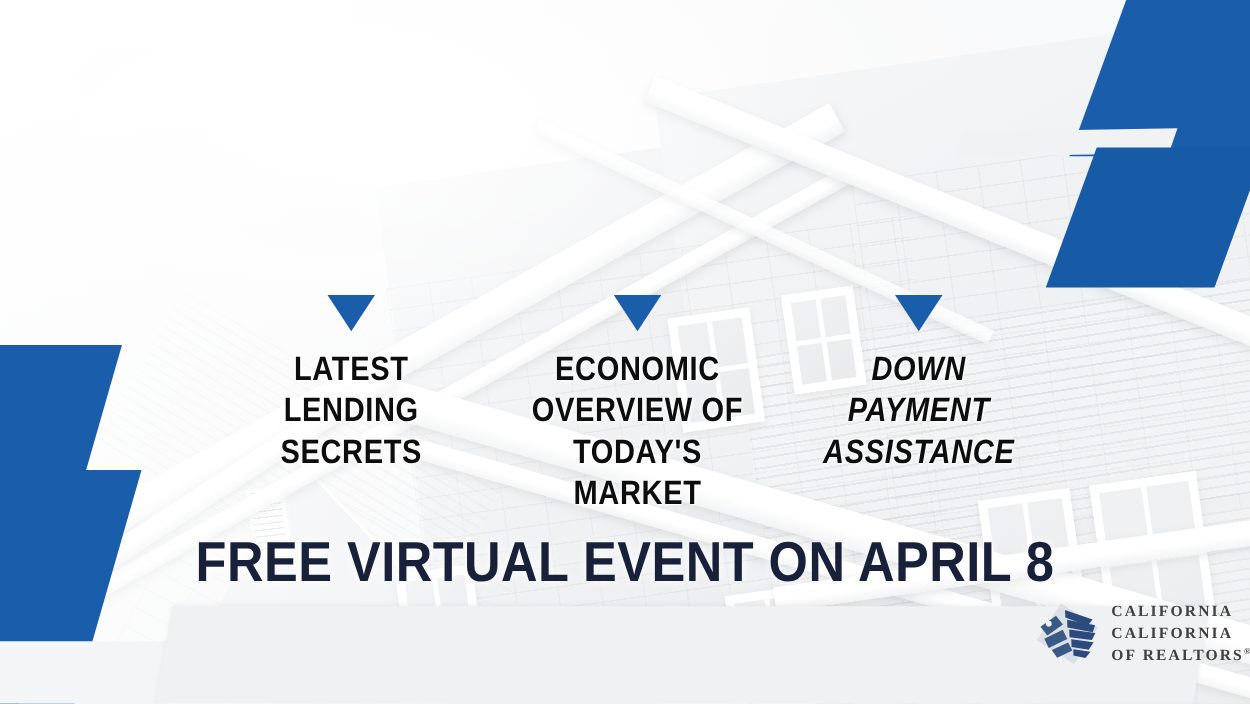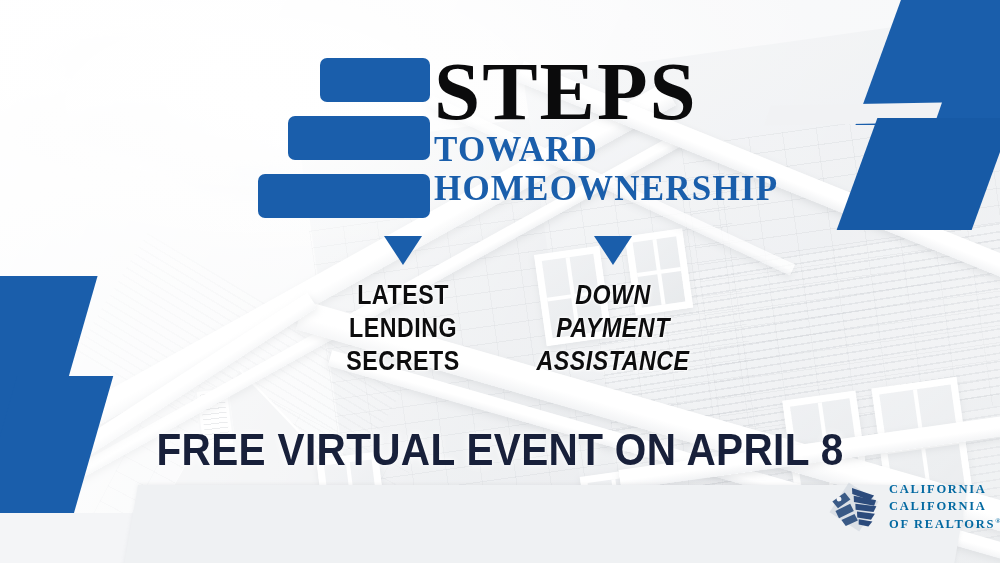--- a/index.html
+++ b/index.html
@@ -274,21 +274,21 @@
   }
 
   
   .car-logo {
     position:absolute; left:828px; top:480px;
     display:flex; align-items:center; gap:9px;
   }
   .car-mark { width:52px; height:54px; flex:0 0 auto; }
   .car-text {
     font-family:"Liberation Serif","DejaVu Serif", serif;
-    color:#0369a1;
+    color:#404040;
     font-size:12.5px;
     font-weight:700;
     letter-spacing:1.7px;
     line-height:1.38;
     white-space:nowrap;
   }
   .car-text .reg { font-size:7px; vertical-align:super; letter-spacing:0; }
 </style>
 </head>
 <body>
@@ -359,45 +359,36 @@
   <div class="deco deco-tr1"></div>
   <div class="deco-tr-notch"></div>
   <div class="deco deco-tr2"></div>
 
   <div class="deco deco-left1"></div>
   <div class="deco deco-left2"></div>
 
   <div class="deco-bottom-panel2"></div>
   <div class="deco-bottom-panel"></div>
 
-  <div class="logo-block">
-
-    <div class="steps-mark">
-      <div class="bar b-top"></div>
-      <div class="bar b-mid"></div>
-      <div class="bar b-bot"></div>
-    </div>
-
-    <div class="wordmark">
-      <div class="steps-word">STEPS</div>
-      <div class="sub-line">TOWARD</div>
-      <div class="sub-line">HOMEOWNERSHIP</div>
-    </div>
-
-  </div>
 
   <div class="features">
 
     <div class="feature f0">
       <div class="tri"></div>
       <div class="feature-label">LATEST
 LENDING
 SECRETS</div>
     </div>
 
+    <div class="feature f1">
+      <div class="tri"></div>
+      <div class="feature-label">ECONOMIC
+OVERVIEW OF
+TODAY'S MARKET</div>
+    </div>
 
     <div class="feature f2">
       <div class="tri"></div>
       <div class="feature-label">DOWN
 PAYMENT
 ASSISTANCE</div>
     </div>
 
 
   </div>

